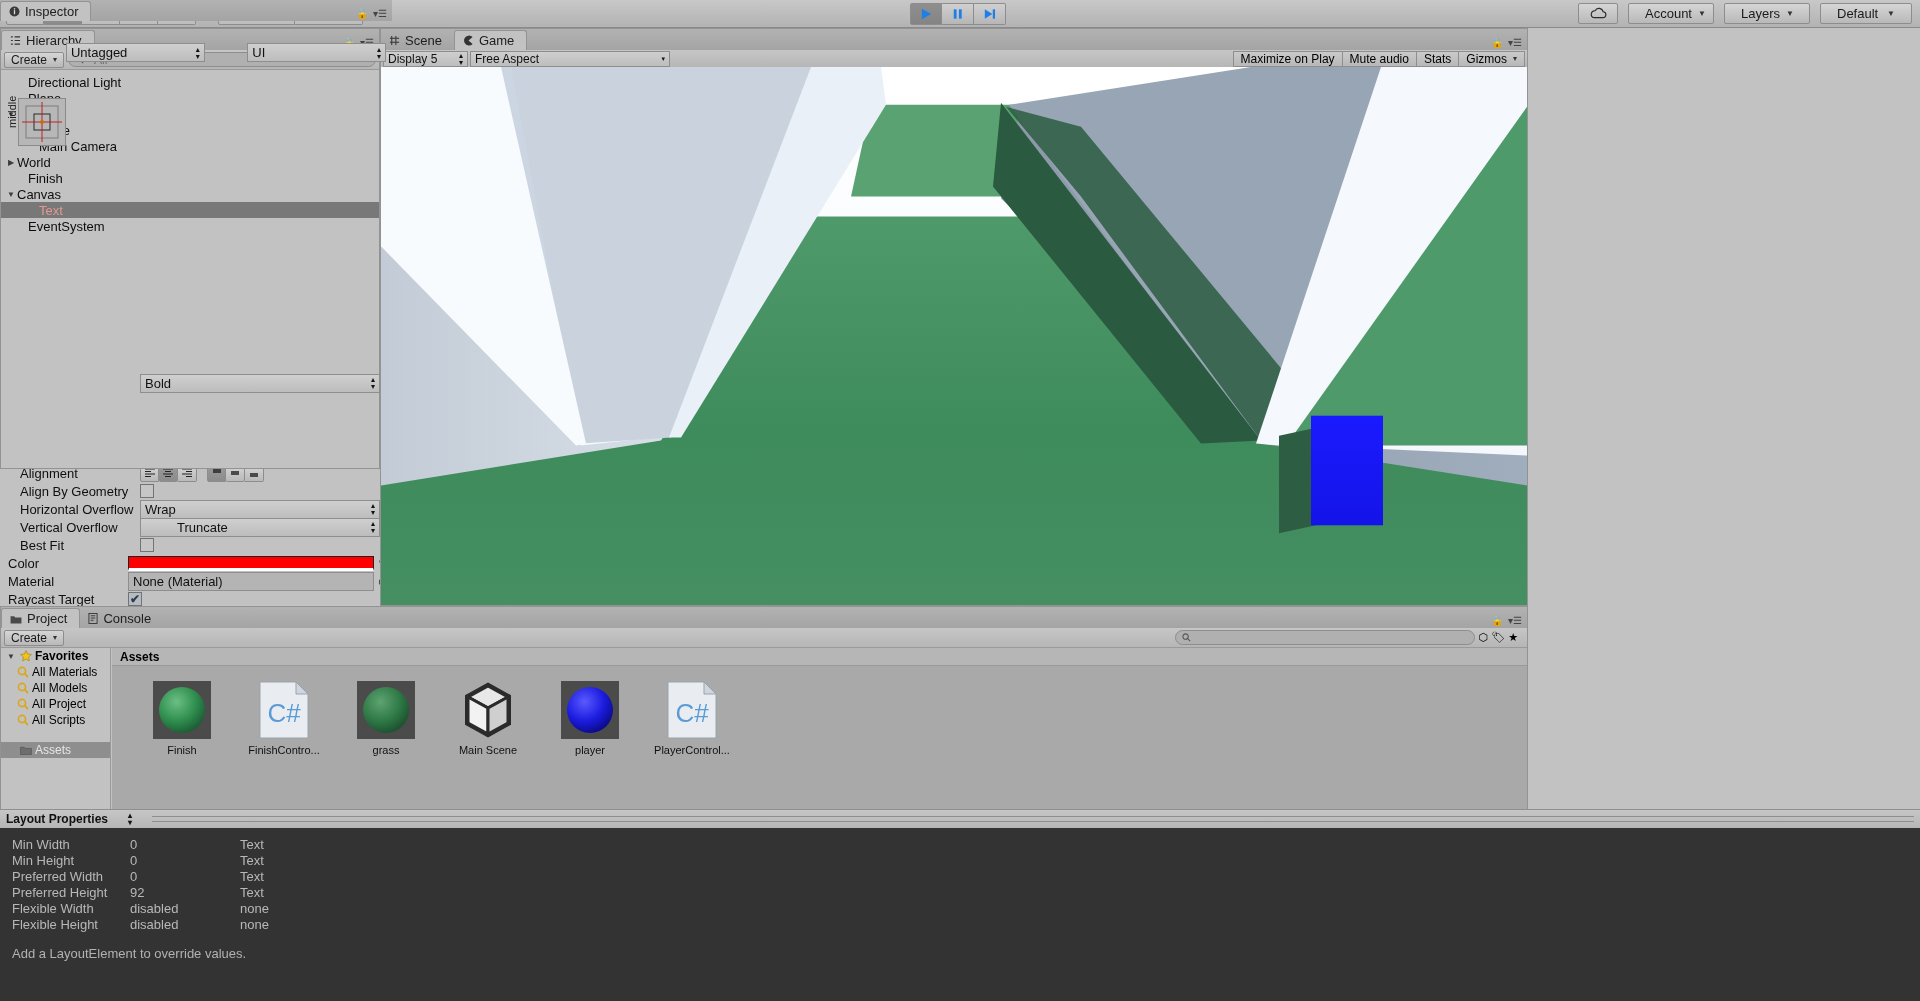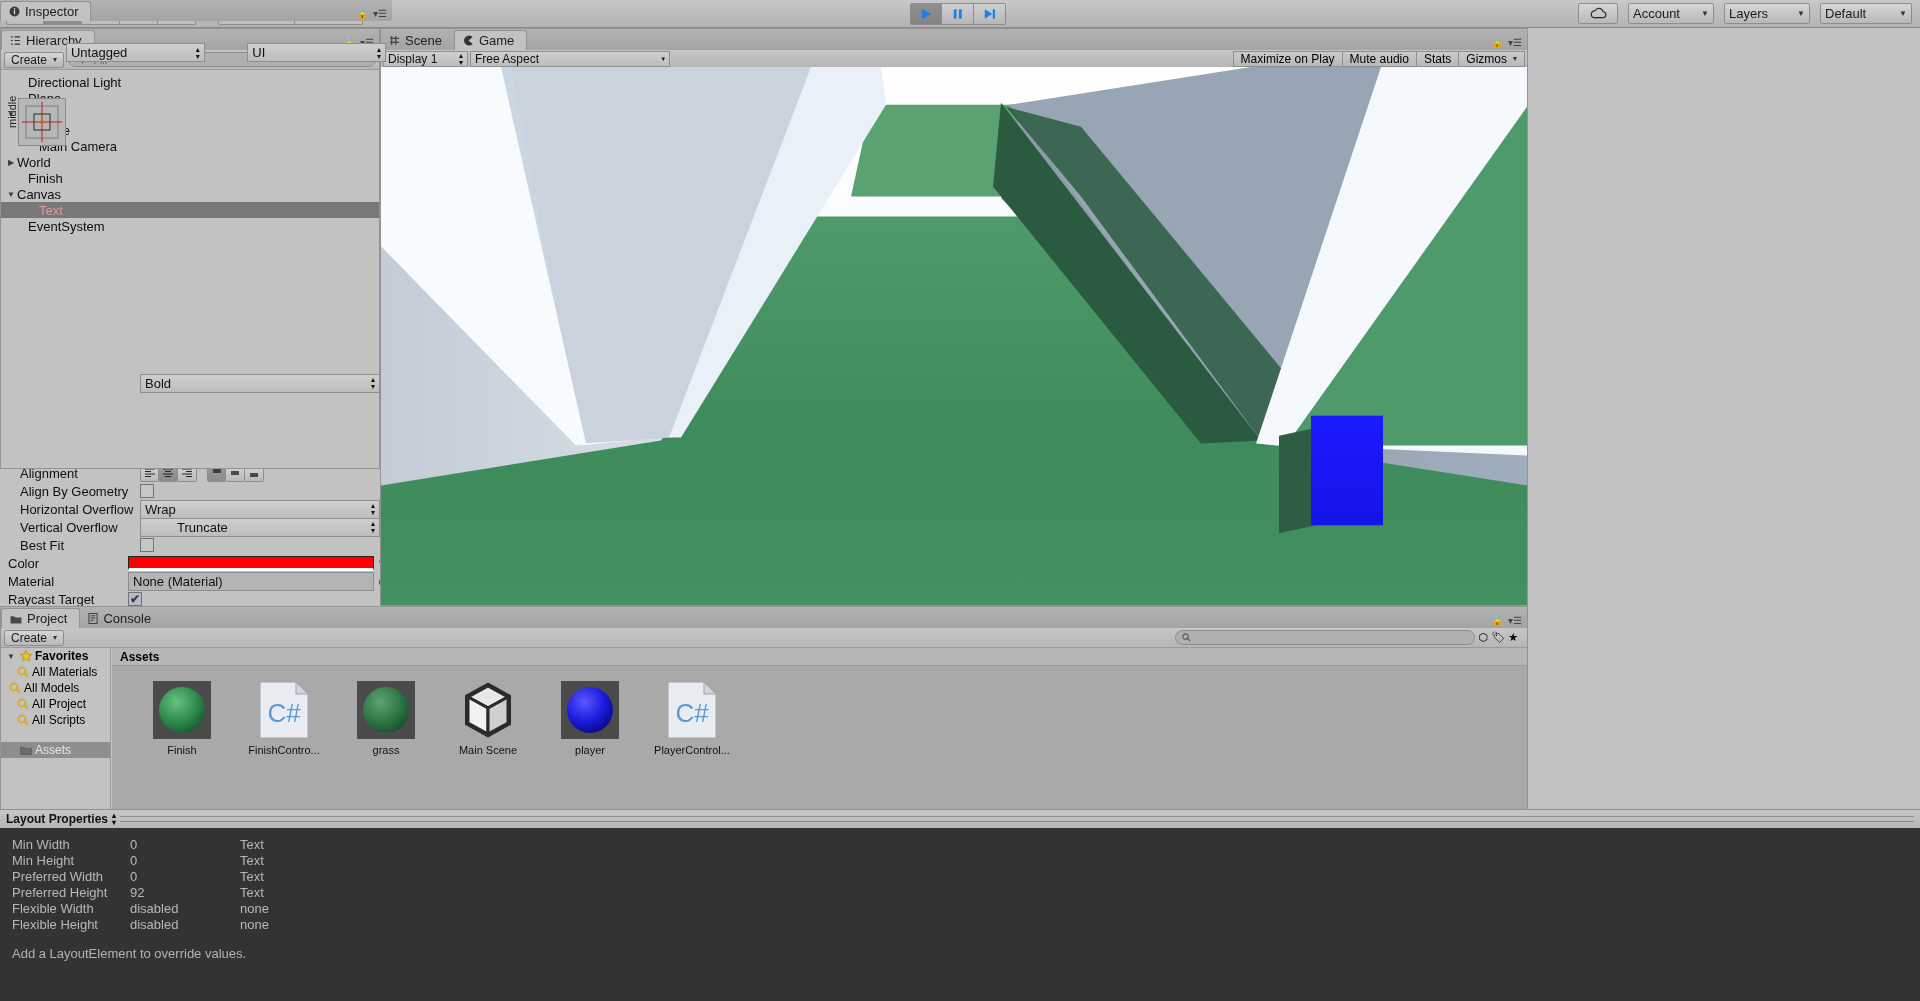--- a/index.html
+++ b/index.html
@@ -12,21 +12,21 @@
     -webkit-font-smoothing:antialiased;
   }
   
   .row{ display:flex; align-items:center; }
   .btn{
     background:linear-gradient(#d5d5d5,#b9b9b9);
     border:1px solid #8d8d8d;
     border-radius:2px;
     height:21px;
     display:flex; align-items:center; justify-content:center;
-    padding:0 4px;
+    padding:0 16px;
     font-size:13px;
     color:#1a1a1a;
     cursor:default;
   }
   .btn.active{ background:linear-gradient(#9a9a9a,#8c8c8c); }
   .caret{ font-size:8px; margin-left:6px; color:#333; }
   .field{
     background:#b4b4b4;
     border:1px solid #8e8e8e;
     height:19px;
@@ -194,21 +194,21 @@
     background:linear-gradient(#d4d4d4,#bcbcbc);
     border:1px solid #8d8d8d; border-radius:3px;
     display:flex;align-items:center;justify-content:center; font-size:13px;
   }
   #layoutprops{
     position:absolute; left:0; right:0; bottom:0; height:192px;
     background:#333333; color:#b8b8b8; border-top:1px solid #8f8f8f;
   }
   .lp-head{
     height:18px; background:linear-gradient(#c6c6c6,#b6b6b6); color:#111;
-    display:flex;align-items:center; padding:0 6px; font-size:12px; font-weight:bold; gap:4px;
+    display:flex;align-items:center; padding:0 6px; font-size:12px; font-weight:bold; gap:20px;
   }
   .lp-rule{ flex:1; height:6px; border-top:1px solid #8e8e8e; border-bottom:1px solid #8e8e8e;}
   .lp-table{ padding:8px 12px; font-size:13px;}
   .lp-table .lrow{ display:flex; height:16px; align-items:center;}
   .lp-table .lrow.hdr{ color:#d8d8d8; font-weight:bold;}
   .lp-c1{ width:118px;} .lp-c2{ width:110px;} .lp-c3{ flex:1;}
   .lp-note{ padding:6px 12px; font-size:13px; color:#b2b2b2;}
 
   .rt-box{ width:48px;height:48px;border:1px solid #8a8a8a;background:#b7b7b7;position:relative;}
 </style>
@@ -390,21 +390,21 @@
       </svg>
       <span>Game</span>
     </div>
     <div style="margin-left:auto;display:flex;gap:4px;padding:0 5px 2px 0;align-items:flex-end;">
       <span style="font-size:10px;color:#444;">🔒</span>
       <span style="font-size:10px;color:#444;">▾☰</span>
     </div>
   </div>
   <div class="gamebar">
     <div class="popup" style="width:85px;">
-      <span>Display 1</span>
+      <span>Display 5</span>
       <span class="arrows">▴<br>▾</span>
     </div>
     <div class="popup" style="width:200px;">
       <span>Free Aspect</span>
       <span class="arrows" style="font-size:7px;">▾</span>
     </div>
     <div class="gb-right">
       <div class="gb-btn">
         <span>Maximize on Play</span>
       </div>
@@ -531,21 +531,21 @@
       <span style="font-weight:bold;">Favorites</span>
     </div>
     <div id="fav-list">
         <div class="trow" style="padding-left: 16px;">
           <svg width="12" height="12" viewBox="0 0 12 12">
             <circle cx="5" cy="5" r="3.6" fill="none" stroke="#d8a81a" stroke-width="1.6"></circle>
             <path d="M7.7 7.7L11 11" stroke="#d8a81a" stroke-width="1.8"></path>
           </svg>
           <span>All Materials</span>
         </div>
-        <div class="trow" style="padding-left: 8px;">
+        <div class="trow" style="padding-left: 16px;">
           <svg width="12" height="12" viewBox="0 0 12 12">
             <circle cx="5" cy="5" r="3.6" fill="none" stroke="#d8a81a" stroke-width="1.6"></circle>
             <path d="M7.7 7.7L11 11" stroke="#d8a81a" stroke-width="1.8"></path>
           </svg>
           <span>All Models</span>
         </div>
         <div class="trow" style="padding-left: 16px;">
           <svg width="12" height="12" viewBox="0 0 12 12">
             <circle cx="5" cy="5" r="3.6" fill="none" stroke="#d8a81a" stroke-width="1.6"></circle>
             <path d="M7.7 7.7L11 11" stroke="#d8a81a" stroke-width="1.8"></path>

